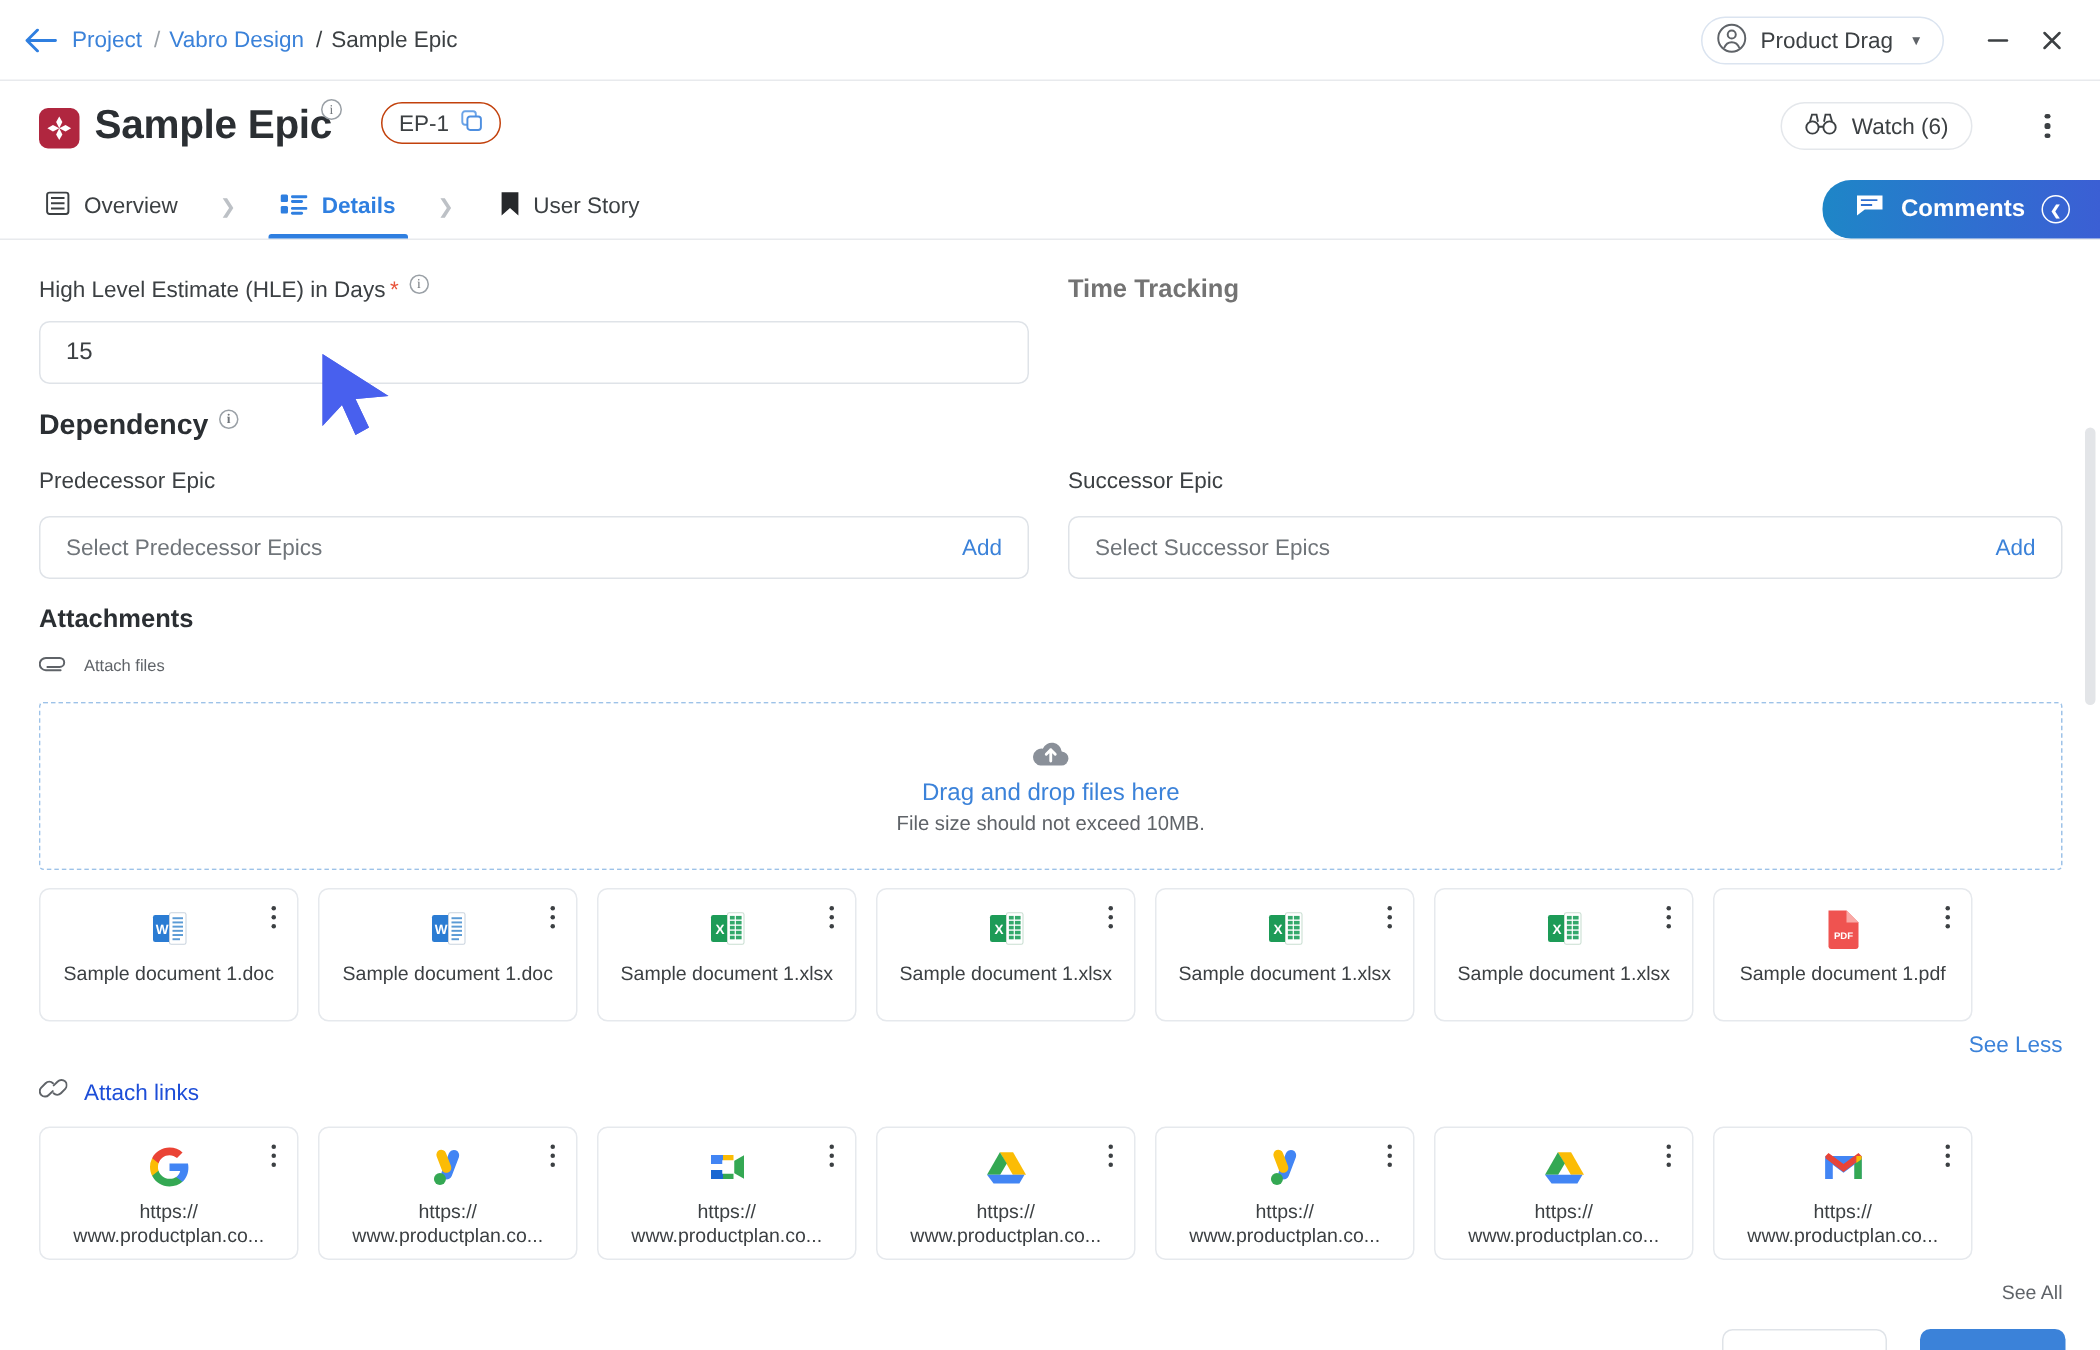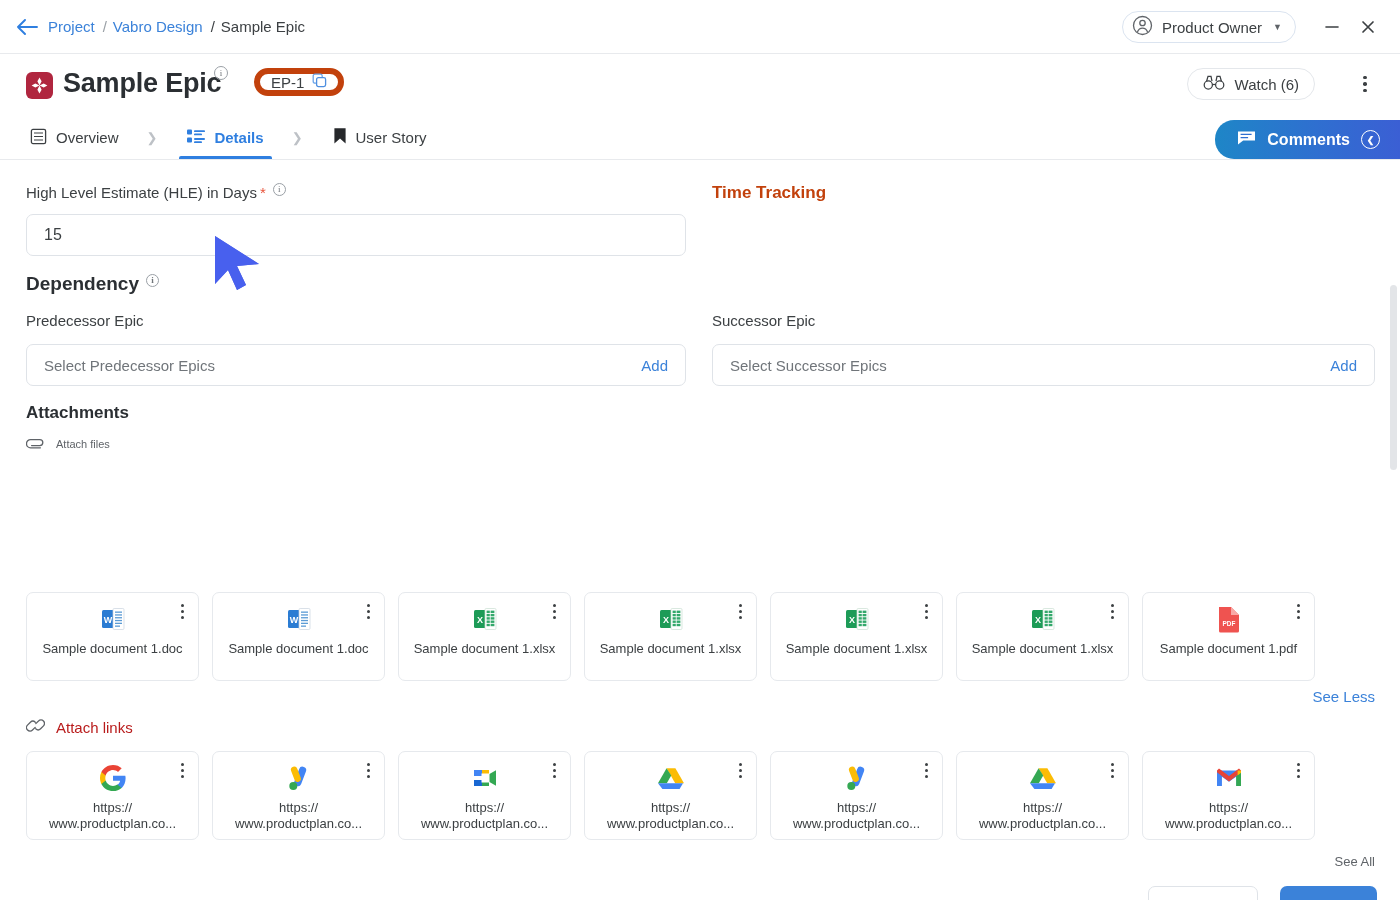--- a/index.html
+++ b/index.html
@@ -58,21 +58,21 @@
   .sup-info {
     position:absolute; left:214px; top:12px;
     width:14px; height:14px; border-radius:50%;
     border:1px solid #9aa0a6; color:#70757a;
     font-size:9px; line-height:12px; text-align:center; cursor:pointer;
     font-family:"Liberation Serif", serif;
   }
   .ep-pill {
     position:absolute; left:254px; top:14px;
     height:28px; padding:0 11px;
-    border:6px solid #c2410c; border-radius:15px;
+    border:1px solid #c2410c; border-radius:15px;
     display:flex; align-items:center; gap:8px;
     font-size:15px; color:#3c4043; background:#fff; cursor:pointer;
   }
   .watch-pill {
     position:absolute; right:85px; top:14px; height:32px; padding:0 15px;
     border:1px solid #e4e7eb; border-radius:17px;
     display:flex; align-items:center; gap:10px;
     font-size:15px; color:#3c4043; background:#fff; cursor:pointer;
   }
   .kebab {
@@ -129,21 +129,21 @@
   .field-box {
     border:1px solid #dfe3e8; border-radius:7px; background:#fff;
     height:42px; display:flex; align-items:center;
   }
   .field-box .val { font-size:16px; color:#3c4043; padding-left:17px; }
   .field-box .ph { font-size:15px; color:#70757a; padding-left:17px; }
   .add-link { margin-left:auto; margin-right:17px; color:#3b82d9; font-size:15px; cursor:pointer; }
 
   #hle-label { position:absolute; left:26px; top:23px; }
   #hle-input { position:absolute; left:26px; top:54px; width:660px; }
-  #tt-label  { position:absolute; left:712px; top:23px; font-size:17px; font-weight:bold; color:#c2410c; }
+  #tt-label  { position:absolute; left:712px; top:23px; font-size:17px; font-weight:bold; color:#737373; }
   #tt-box    { position:absolute; left:712px; top:54px; width:322px; }
   #tt-box .timer-word { font-size:16px; font-weight:bold; color:#3c4043; padding-left:19px; }
   #tt-box .pipe { color:#c9d2dd; margin:0 9px; }
   .play-btn {
     width:22px; height:22px; border-radius:50%; background:#2f7fe0;
     display:flex; align-items:center; justify-content:center; cursor:pointer;
   }
   .play-btn .tri {
     width:0;height:0;border-left:7px solid #fff;
     border-top:4.5px solid transparent;border-bottom:4.5px solid transparent;
@@ -197,21 +197,21 @@
   }
   .card .c-ico { width:30px; height:30px; display:flex; align-items:center; justify-content:center; }
 
   #see-less { position:absolute; right:25px; top:528px; font-size:15px; color:#3b82d9; cursor:pointer; }
   #see-all  { position:absolute; right:25px; top:694px; font-size:13px; color:#5f6368; cursor:pointer; }
 
   #att-links-row {
     position:absolute; left:26px; top:558px;
     display:flex; align-items:center; gap:11px; cursor:pointer;
   }
-  #att-links-row .t { font-size:15px; color:#b91c1c; }
+  #att-links-row .t { font-size:15px; color:#1d4ed8; }
 
   
   .footer { position:absolute; left:0; top:726px; width:1400px; height:14px; overflow:hidden; }
   .btn-cancel {
     position:absolute; right:142px; top:0; width:110px; height:40px;
     border:1px solid #dfe3e8; border-radius:7px; background:#fff;
     font-size:15px; color:#3c4043; display:flex; align-items:center; justify-content:center;
     cursor:pointer;
   }
   .btn-save {
@@ -251,21 +251,21 @@
     </div>
     <div class="titlebar-right">
       <div class="role-pill">
         <span>
           <svg width="21" height="21" viewBox="0 0 21 21">
               <circle cx="10.5" cy="10.5" r="9" stroke="#5f6368" stroke-width="1.3" fill="none"></circle>
               <circle cx="10.5" cy="8" r="2.7" stroke="#5f6368" stroke-width="1.3" fill="none"></circle>
               <path d="M5.4 17c1-2.6 2.8-3.9 5.1-3.9s4.1 1.3 5.1 3.9" stroke="#5f6368" stroke-width="1.3" fill="none"></path>
             </svg>
         </span>
-        <span>Product Owner</span>
+        <span>Product Drag</span>
         <span class="caret">▼</span>
       </div>
       <div class="win-btn">
         <svg width="18" height="18" viewBox="0 0 18 18">
             <path d="M3 9h12" stroke="#3c4043" stroke-width="1.6" stroke-linecap="round"></path>
           </svg>
       </div>
       <div class="win-btn close">
         <svg width="18" height="18" viewBox="0 0 18 18">
             <path d="M4 4l10 10M14 4L4 14" stroke="#3c4043" stroke-width="1.7" stroke-linecap="round"></path>
@@ -386,20 +386,30 @@
     <div id="att-head">Attachments</div>
     <div id="att-files-row">
       <span>
         <svg width="19" height="13" viewBox="0 0 19 13">
             <path d="M5.6 9.6h8.2a3 3 0 0 0 0-6H4.6a4.1 4.1 0 0 0 0 8.2h9.8" stroke="#5f6368" stroke-width="1.3" fill="none" stroke-linecap="round"></path>
           </svg>
       </span>
       <span class="t">Attach files</span>
     </div>
 
+    <div class="dropzone">
+      <span>
+        <svg width="27" height="19" viewBox="0 0 27 19">
+          <path d="M6.6 17.4h13.8a4.7 4.7 0 0 0 .4-9.4A6.6 6.6 0 0 0 8.2 6.1 5.6 5.6 0 0 0 6.6 17.4Z" fill="#8a9099"></path>
+          <path d="M13.5 14.4V6.8m0 0-3 3m3-3 3 3" stroke="#fff" stroke-width="1.9" fill="none" stroke-linecap="round"></path>
+        </svg>
+      </span>
+      <div class="dz-main">Drag and drop files here</div>
+      <div class="dz-sub">File size should not exceed 10MB.</div>
+    </div>
 
     <div class="card-grid" id="files-grid">
         <div class="card">
           <div class="c-kebab">
             <i></i>
             <i></i>
             <i></i>
           </div>
           <div class="c-ico">
             <svg width="28" height="28" viewBox="0 0 28 28">

